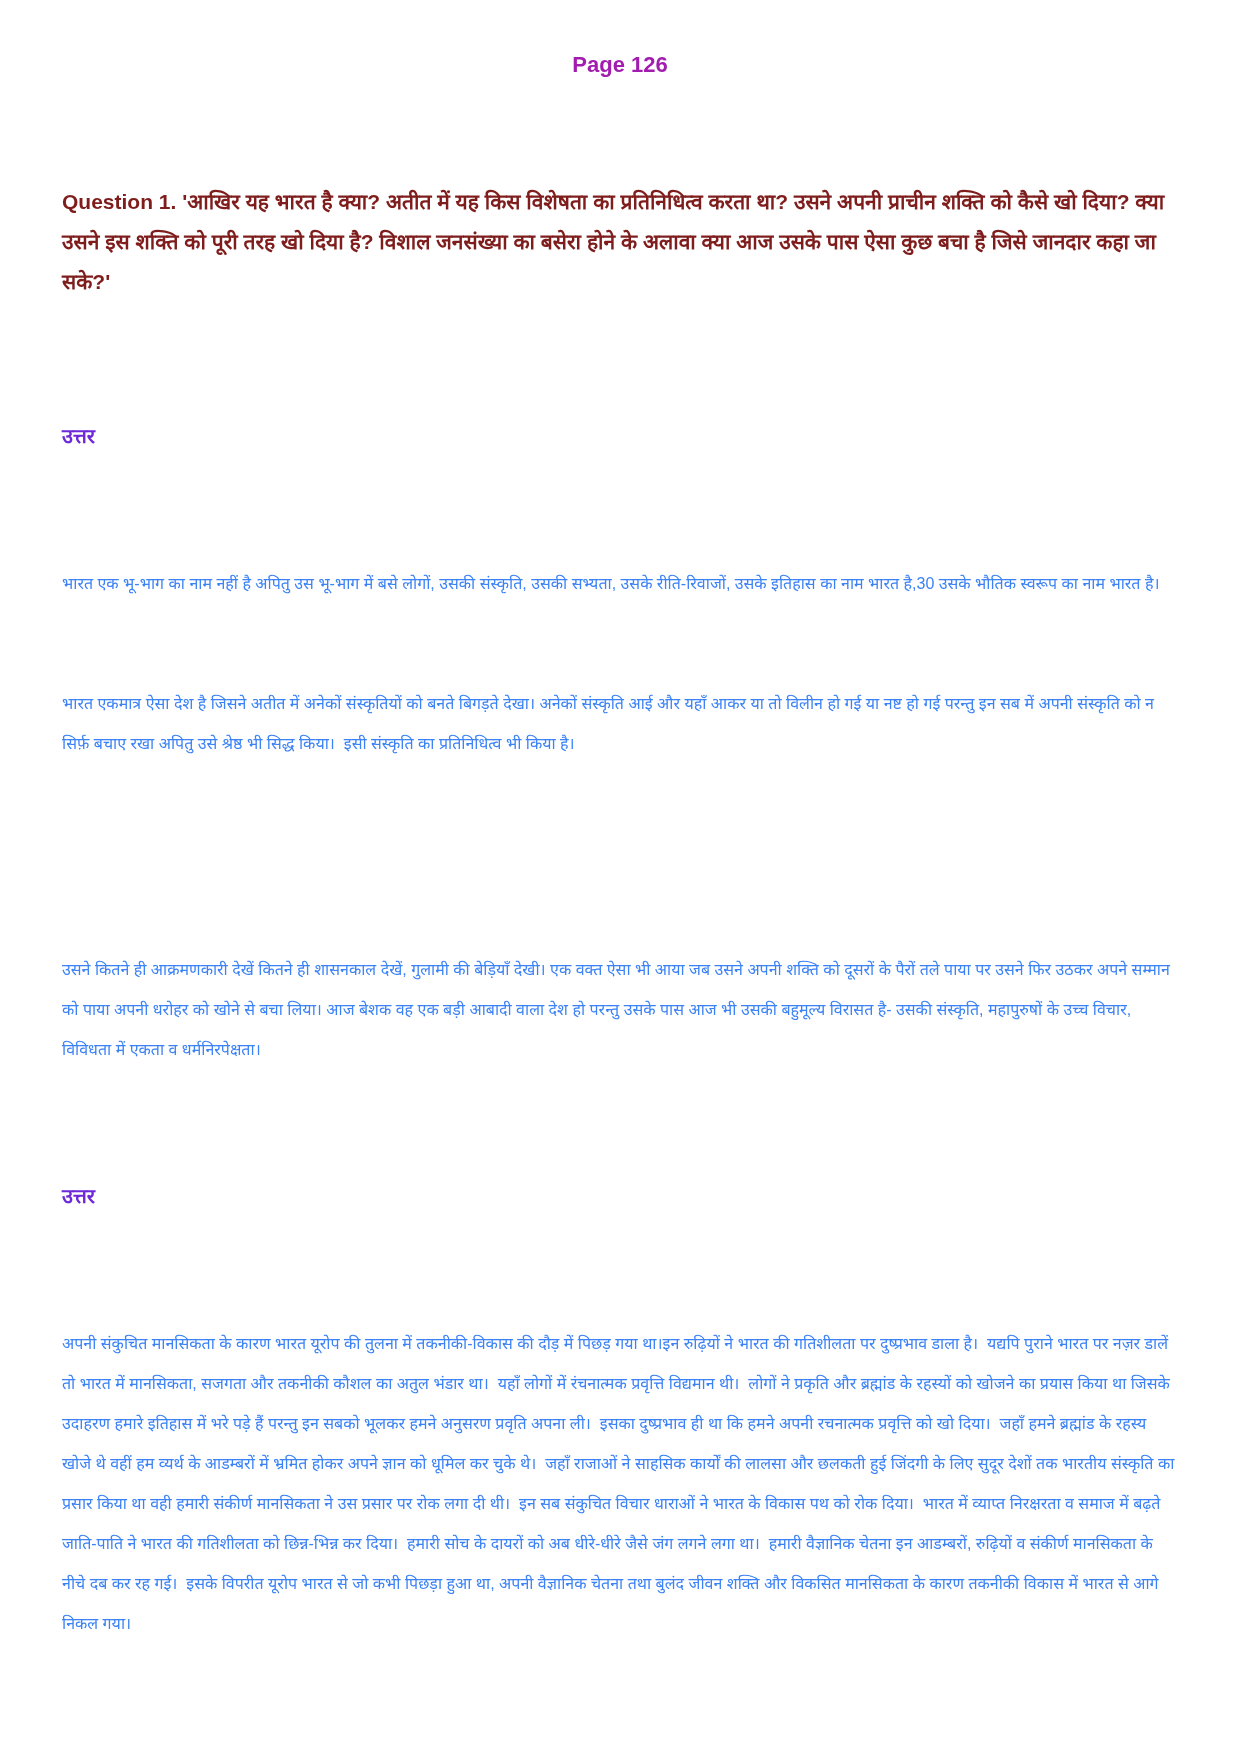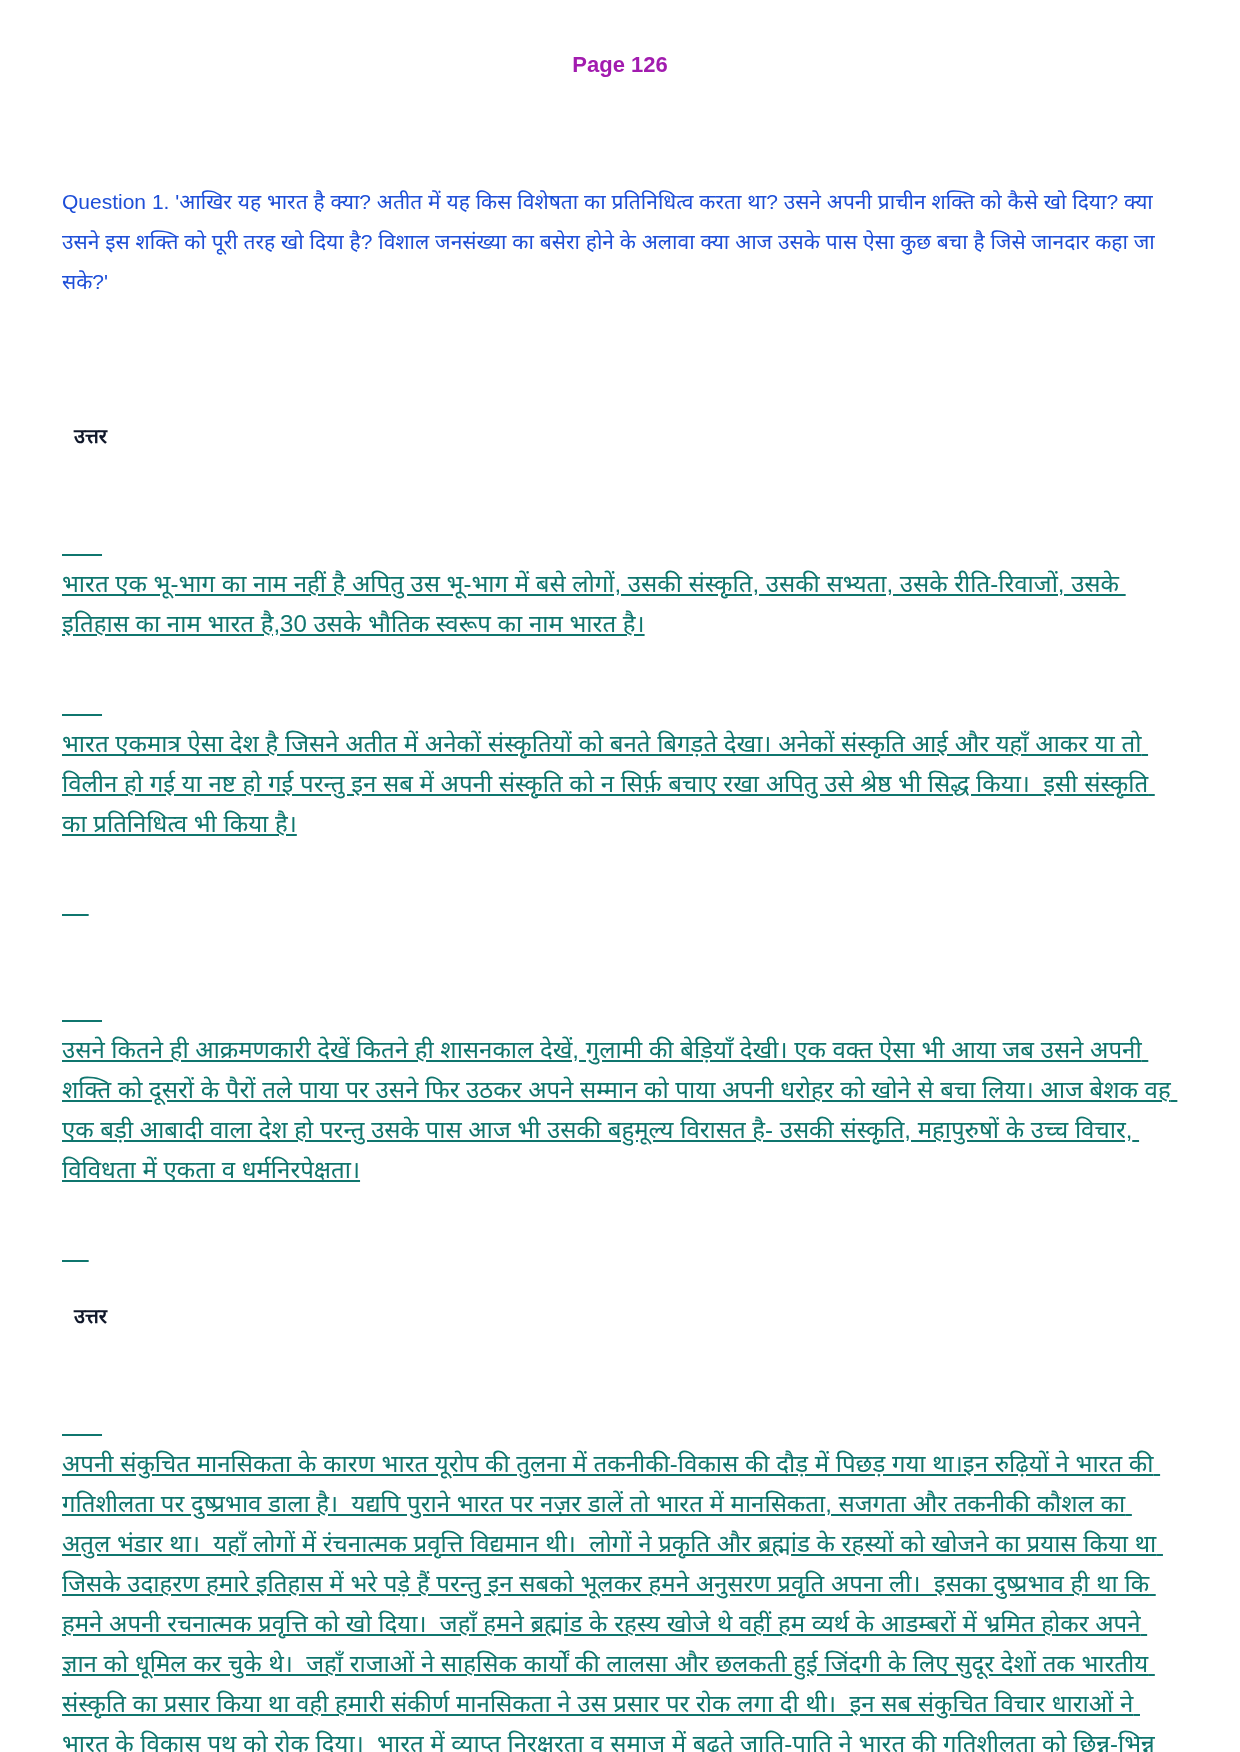--- a/index.html
+++ b/index.html
@@ -19,41 +19,40 @@
   }
   .page-title {
     font-size: 22px;
     font-weight: 700;
     text-align: center;
     line-height: 30px;
     margin: 0 0 22px 0;
     color: #a21caf;
   }
   .question {
-    font-weight: 400;
+    font-weight: 700;
     font-size: 21px;
     line-height: 40px;
     margin: 20px 0 34px 0;
     white-space: pre-wrap;
-    color: #1d4ed8;
+    color: #7f1d1d;
   }
   .answer-label {
     font-weight: 700;
     font-size: 20px;
     line-height: 40px;
-    margin: 0 0 28px 12px;
-    color: #0f172a;
+    margin: 0 0 28px 0;
+    color: #6d28d9;
   }
   .para {
-    font-size: 24px;
+    font-size: 16px;
     line-height: 40px;
     margin: 0 0 26px 0;
     white-space: pre-wrap;
-    color: #0f766e;
-    text-decoration: underline;
+    color: #3b82f6;
   }
   .block { display: block; }
   section { margin: 0; }
 </style>
 </head>
 <body>
 
 <main class="doc">
 
   <h1 class="page-title">Page 126</h1>

